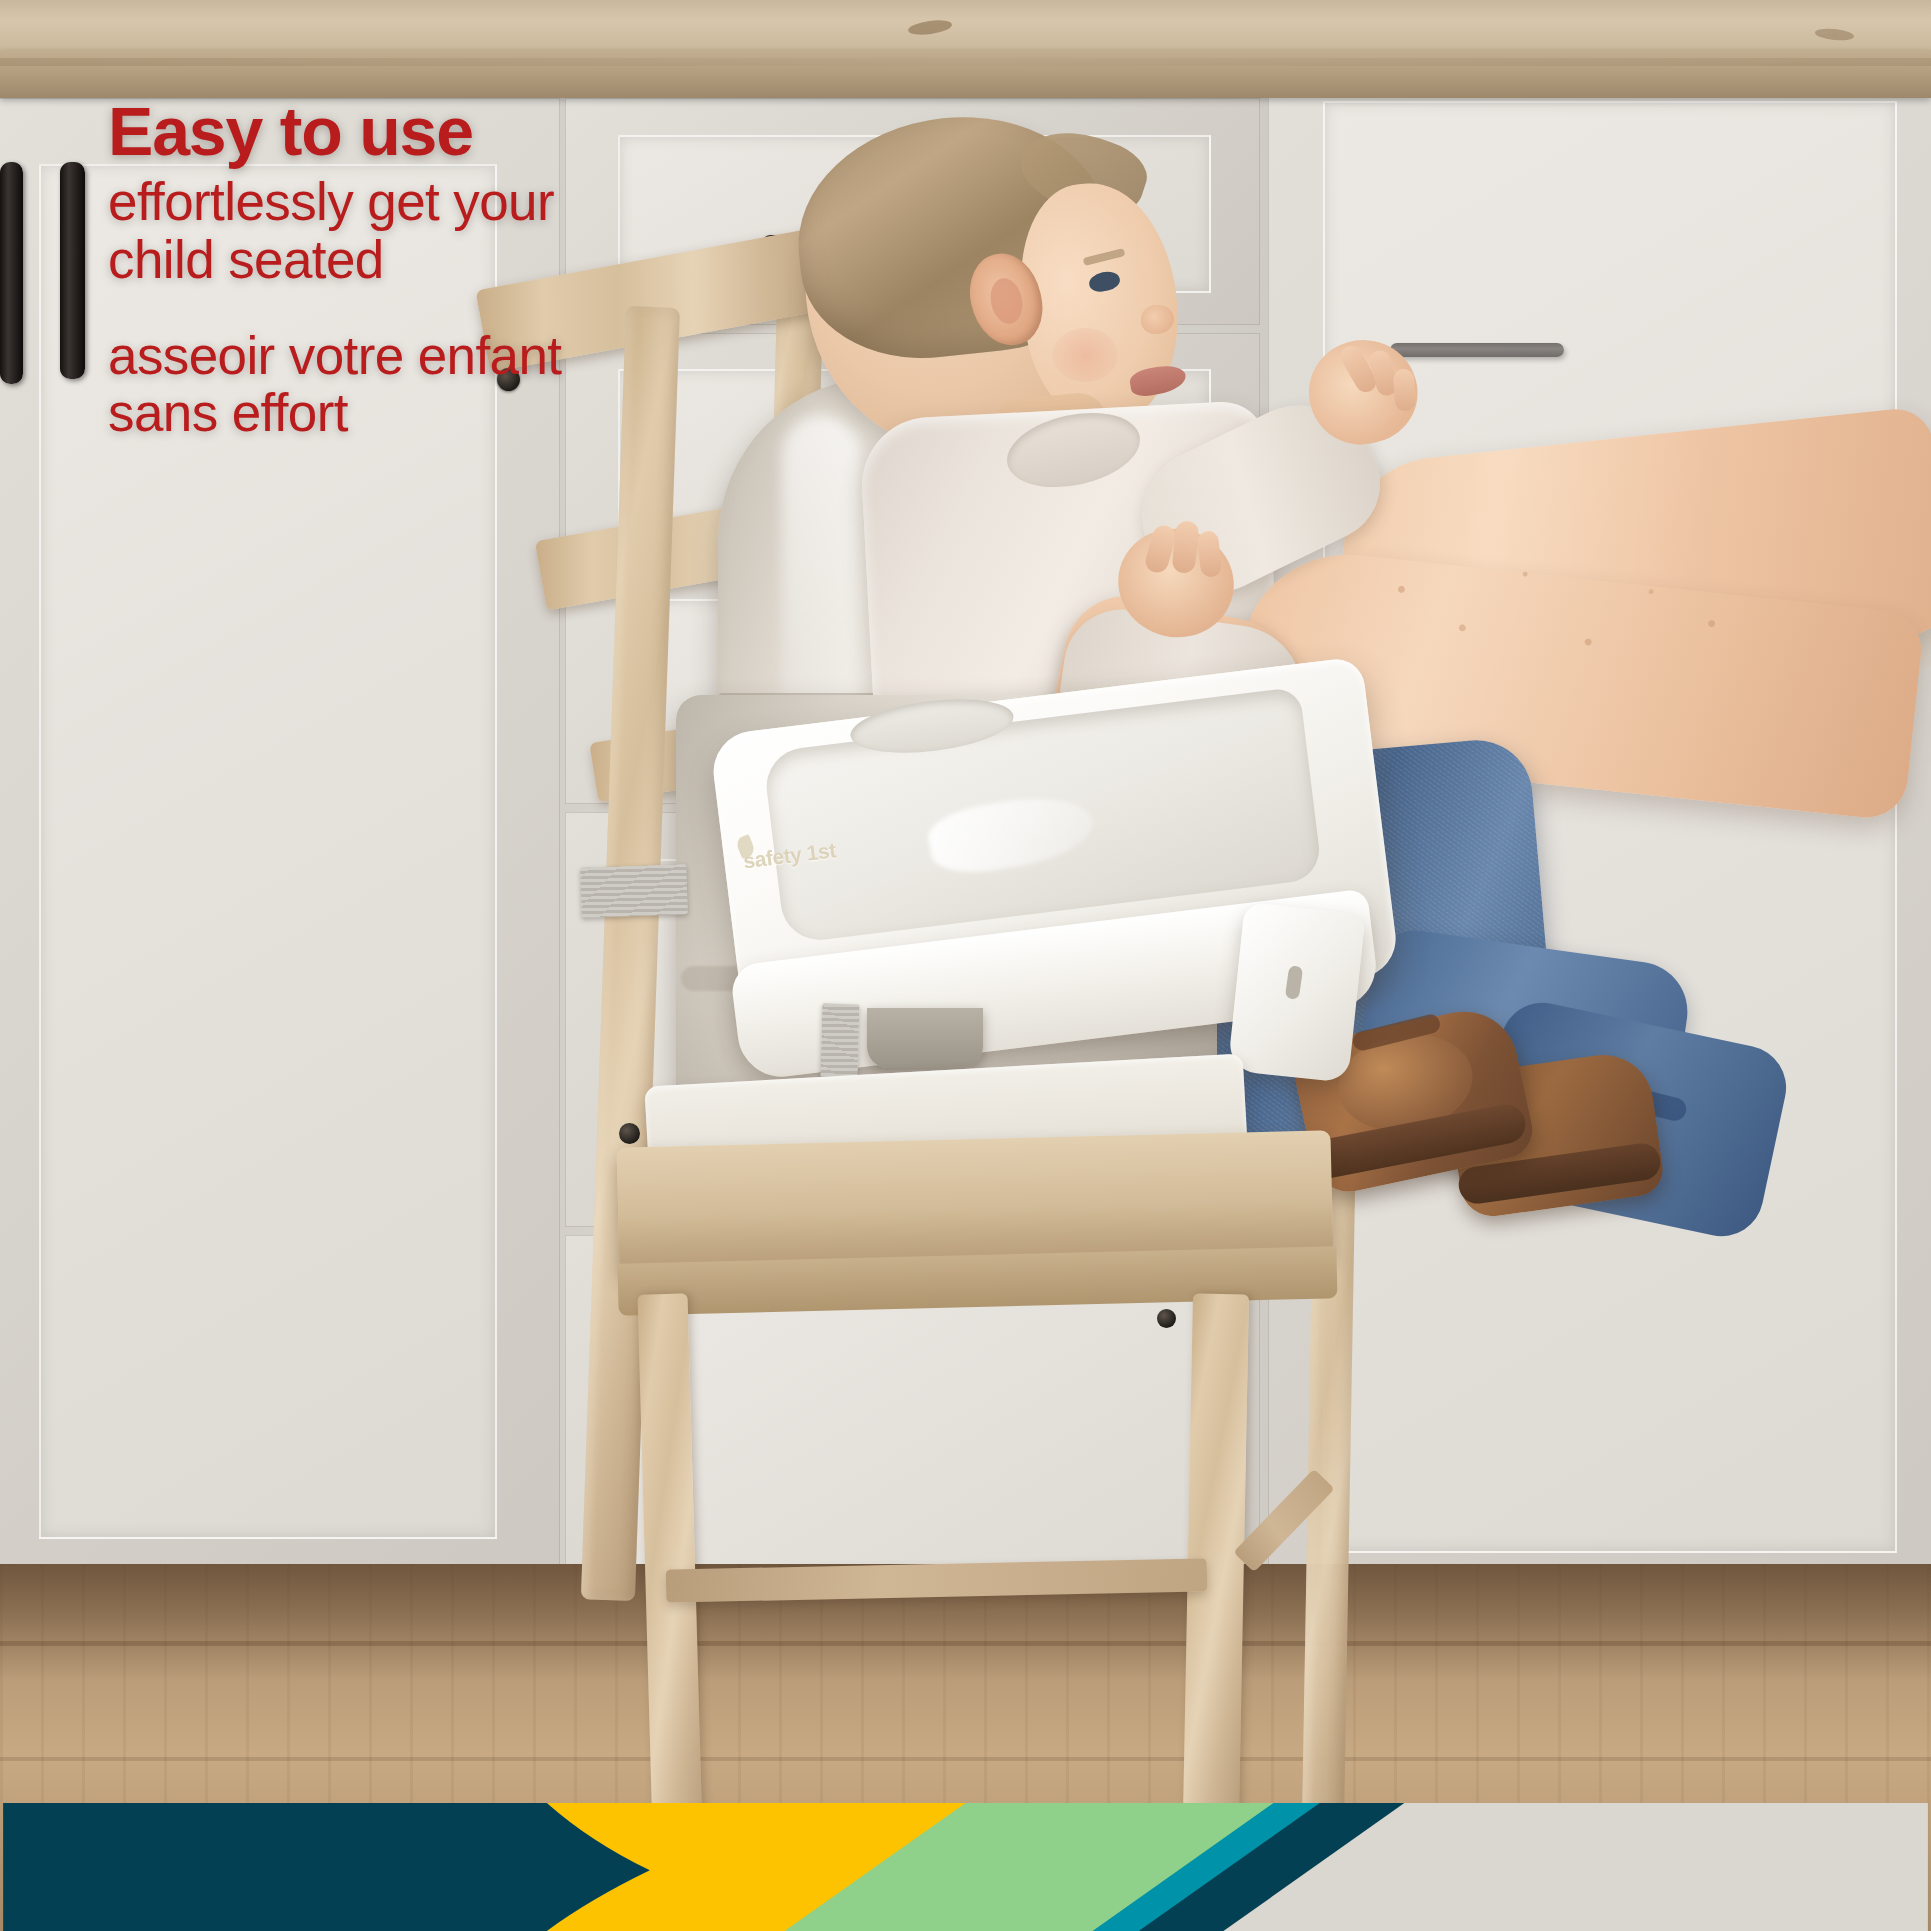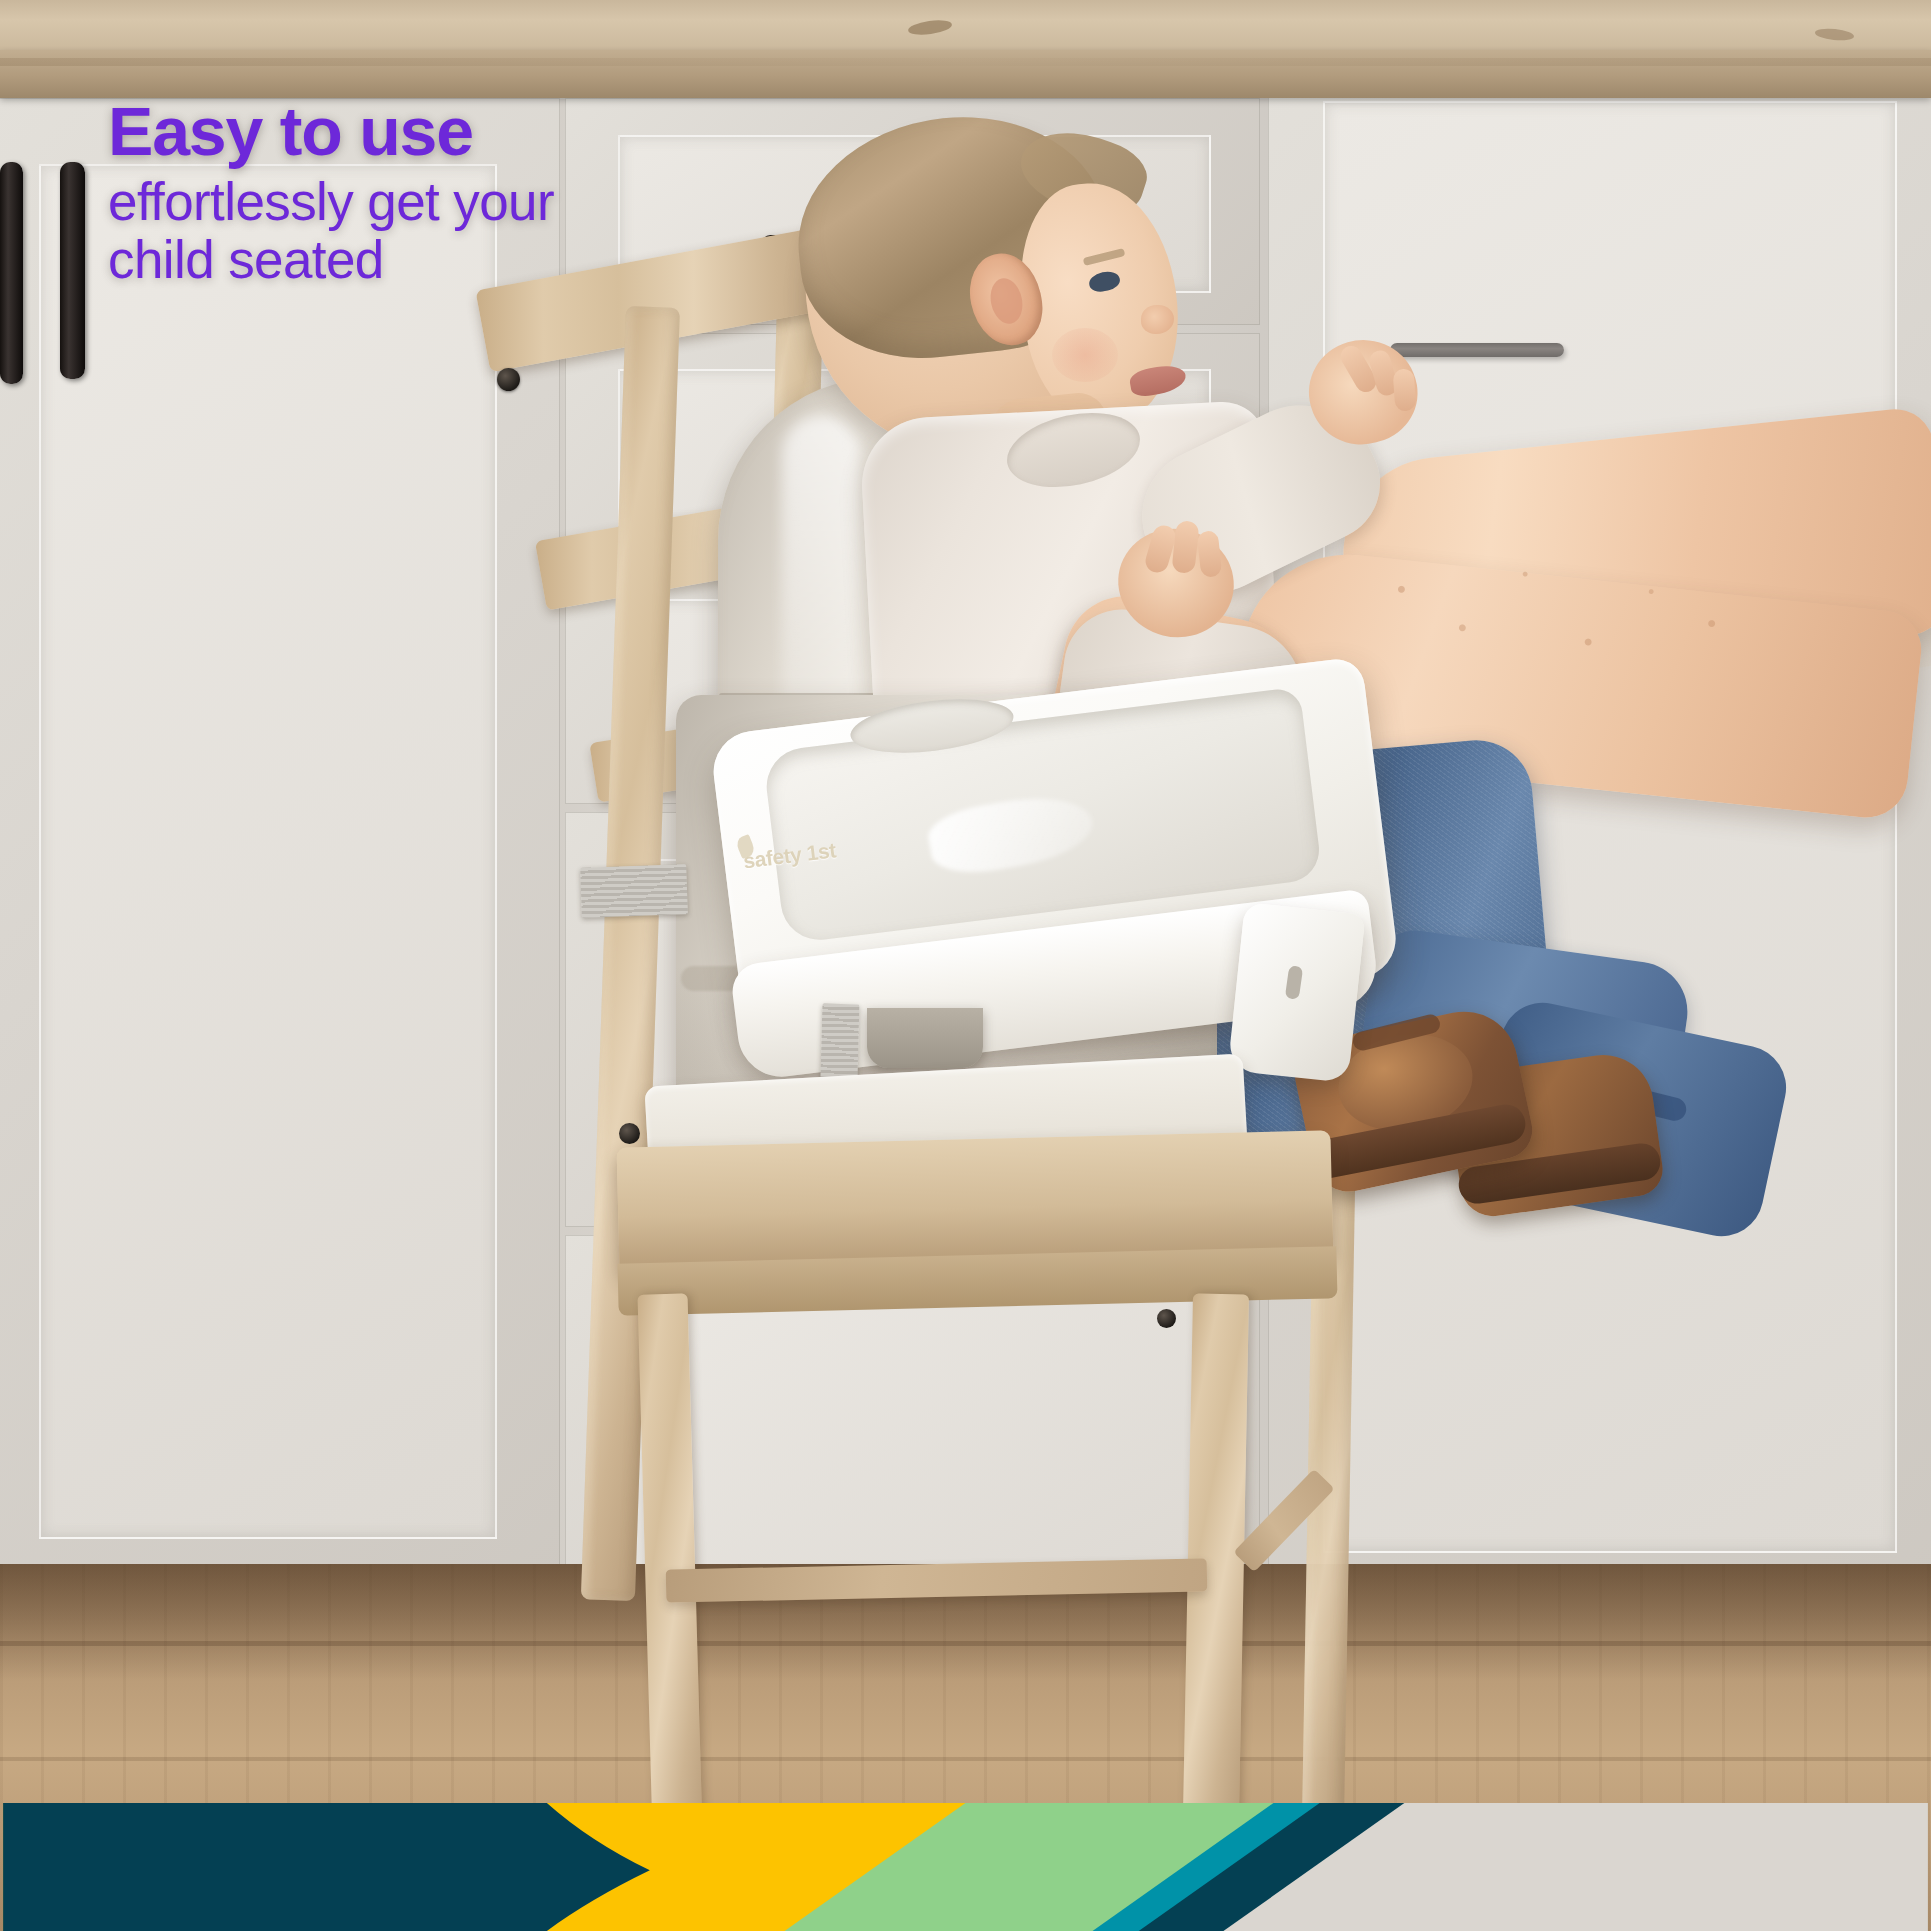--- a/index.html
+++ b/index.html
@@ -670,21 +670,21 @@
   #adult-shirt-cuff {
     left: 1748px; top: 436px; width: 193px; height: 241px;
     background: linear-gradient(110deg, #e9e3da, #d5cec4);
     border-radius: 29px 0 0 39px;
     transform: rotate(-8deg);
   }
 
   
   #text-block {
     left: 108px; top: 98px; width: 502px;
-    color: #6d28d9;
+    color: #b91c1c;
   }
   .headline {
     font-size: 68px;
     font-weight: 700;
     line-height: 0.99;
     letter-spacing: -1.2px;
     margin: 0;
     text-shadow: 0 1.9px 9.7px rgba(70,62,55,0.38);
   }
   .subline {
@@ -853,20 +853,21 @@
   <div class="layer wood-dark" id="chair-stretcher2"></div>
 
   <div class="layer" id="text-block">
 
     <div id="block-en">
       <p class="headline">Easy to use</p>
       <p class="subline">effortlessly get your child seated</p>
     </div>
 
     <div id="block-fr">
+      <p class="subline">asseoir votre enfant sans effort</p>
     </div>
 
   </div>
 
   <div class="layer" id="bottom-bar">
     <svg width="1931" height="128" viewBox="0 0 2000 133" xmlns="http://www.w3.org/2000/svg">
 
       <polygon id="seg-gray" points="0,0 2000,0 2000,133 0,133" fill="#DAD6D0"></polygon>
 
       <polygon id="seg-teal2" points="0,0 760,0 1456,0 1268,133 0,133" fill="#044053"></polygon>

